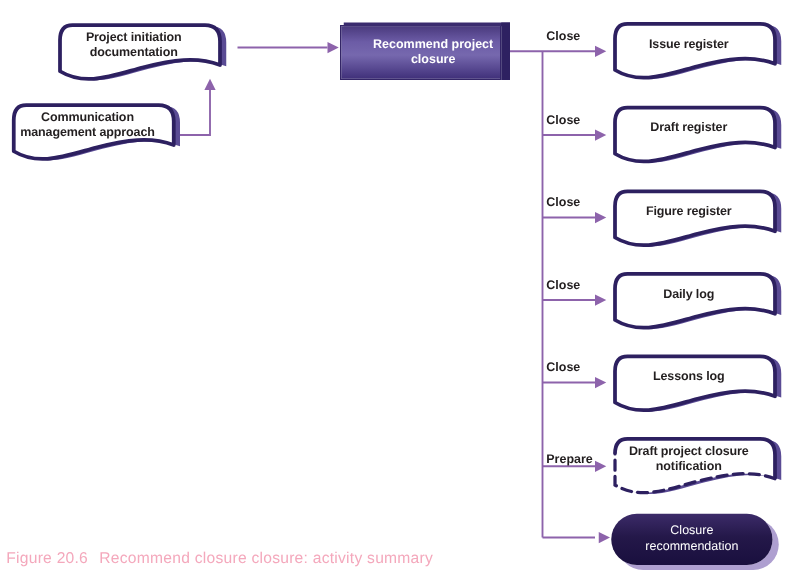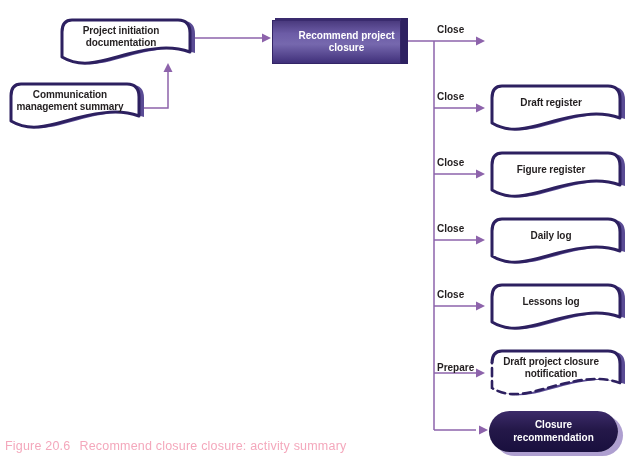--- a/index.html
+++ b/index.html
@@ -42,21 +42,21 @@
   }
 
   
   .pill{
     position:absolute;left:489px;top:411px;width:129px;height:41px;border-radius:21px;
     background:linear-gradient(180deg,#3c2b69 0%,#241849 45%,#190f3e 100%);
     box-shadow:5px 4px 0 #ae9fd0;
     display:flex;align-items:center;justify-content:center;text-align:center;
   }
   .pill .pill-label{
-    font-weight:bold;font-size:10px;line-height:1.25;color:#ffffff;width:105px;
+    font-weight:normal;font-size:10px;line-height:1.25;color:#ffffff;width:105px;
   }
 
   .caption{
     position:absolute;left:5px;top:439px;font-size:12.5px;color:#f4a8bc;letter-spacing:0.2px;
   }
   .caption .cap-num{margin-right:9px;}
 </style>
 </head>
 <body>
 
@@ -81,48 +81,56 @@
       <polygon points="485,41 476,36.5 476,45.5"></polygon>
       <polygon points="485,108 476,103.5 476,112.5"></polygon>
       <polygon points="485,174 476,169.5 476,178.5"></polygon>
       <polygon points="485,240 476,235.5 476,244.5"></polygon>
       <polygon points="485,306 476,301.5 476,310.5"></polygon>
       <polygon points="485,373 476,368.5 476,377.5"></polygon>
       <polygon points="488,430 479,425.5 479,434.5"></polygon>
     </g>
   </svg>
 
-  <div class="docbox" style="left:56px;top:16px;">
+  <div class="docbox" style="left:42px;top:16px;">
     <svg class="doc-svg" viewBox="0 0 140 56">
         <path d="M6,16 Q6,4 16,4 L122,4 Q134,4 134,17 L134,36 C115,29 96,32 72,38 C46,45 26,53 6,41 Z" transform="translate(5,1)" fill="#5a4b94"></path>
         <path d="M6,16 Q6,4 16,4 L122,4 Q134,4 134,17 L134,36 C115,29 96,32 72,38 C46,45 26,53 6,41 Z" fill="#ffffff"></path>
         <path d="M6,16 Q6,4 16,4 L122,4 Q134,4 134,17 L134,36 C115,29 96,32 72,38 C46,45 26,53 6,41 Z" fill="none" stroke="#2d2060" stroke-width="3" stroke-linejoin="round"></path>
       </svg>
     <div class="doc-label">Project initiation documentation</div>
   </div>
   <div class="docbox" style="left:5px;top:80px;">
     <svg class="doc-svg" viewBox="0 0 140 56">
         <path d="M6,16 Q6,4 16,4 L122,4 Q134,4 134,17 L134,36 C115,29 96,32 72,38 C46,45 26,53 6,41 Z" transform="translate(5,1)" fill="#5a4b94"></path>
         <path d="M6,16 Q6,4 16,4 L122,4 Q134,4 134,17 L134,36 C115,29 96,32 72,38 C46,45 26,53 6,41 Z" fill="#ffffff"></path>
         <path d="M6,16 Q6,4 16,4 L122,4 Q134,4 134,17 L134,36 C115,29 96,32 72,38 C46,45 26,53 6,41 Z" fill="none" stroke="#2d2060" stroke-width="3" stroke-linejoin="round"></path>
       </svg>
-    <div class="doc-label">Communication management summary</div>
+    <div class="doc-label">Communication management approach</div>
   </div>
 
   <div class="activity">
     <div class="act-label">Recommend project closure</div>
   </div>
 
   <div class="action-label" style="top:24px;">Close</div>
   <div class="action-label" style="top:91px;">Close</div>
   <div class="action-label" style="top:157px;">Close</div>
   <div class="action-label" style="top:223px;">Close</div>
   <div class="action-label" style="top:289px;">Close</div>
   <div class="action-label" style="top:362px;">Prepare</div>
 
+  <div class="docbox" style="left:486px;top:15px;">
+    <svg class="doc-svg" viewBox="0 0 140 56">
+        <path d="M6,16 Q6,4 16,4 L122,4 Q134,4 134,17 L134,36 C115,29 96,32 72,38 C46,45 26,53 6,41 Z" transform="translate(5,1)" fill="#5a4b94"></path>
+        <path d="M6,16 Q6,4 16,4 L122,4 Q134,4 134,17 L134,36 C115,29 96,32 72,38 C46,45 26,53 6,41 Z" fill="#ffffff"></path>
+        <path d="M6,16 Q6,4 16,4 L122,4 Q134,4 134,17 L134,36 C115,29 96,32 72,38 C46,45 26,53 6,41 Z" fill="none" stroke="#2d2060" stroke-width="3" stroke-linejoin="round"></path>
+      </svg>
+    <div class="doc-label">Issue register</div>
+  </div>
   <div class="docbox" style="left:486px;top:82px;">
     <svg class="doc-svg" viewBox="0 0 140 56">
         <path d="M6,16 Q6,4 16,4 L122,4 Q134,4 134,17 L134,36 C115,29 96,32 72,38 C46,45 26,53 6,41 Z" transform="translate(5,1)" fill="#5a4b94"></path>
         <path d="M6,16 Q6,4 16,4 L122,4 Q134,4 134,17 L134,36 C115,29 96,32 72,38 C46,45 26,53 6,41 Z" fill="#ffffff"></path>
         <path d="M6,16 Q6,4 16,4 L122,4 Q134,4 134,17 L134,36 C115,29 96,32 72,38 C46,45 26,53 6,41 Z" fill="none" stroke="#2d2060" stroke-width="3" stroke-linejoin="round"></path>
       </svg>
     <div class="doc-label">Draft register</div>
   </div>
   <div class="docbox" style="left:486px;top:149px;">
     <svg class="doc-svg" viewBox="0 0 140 56">

